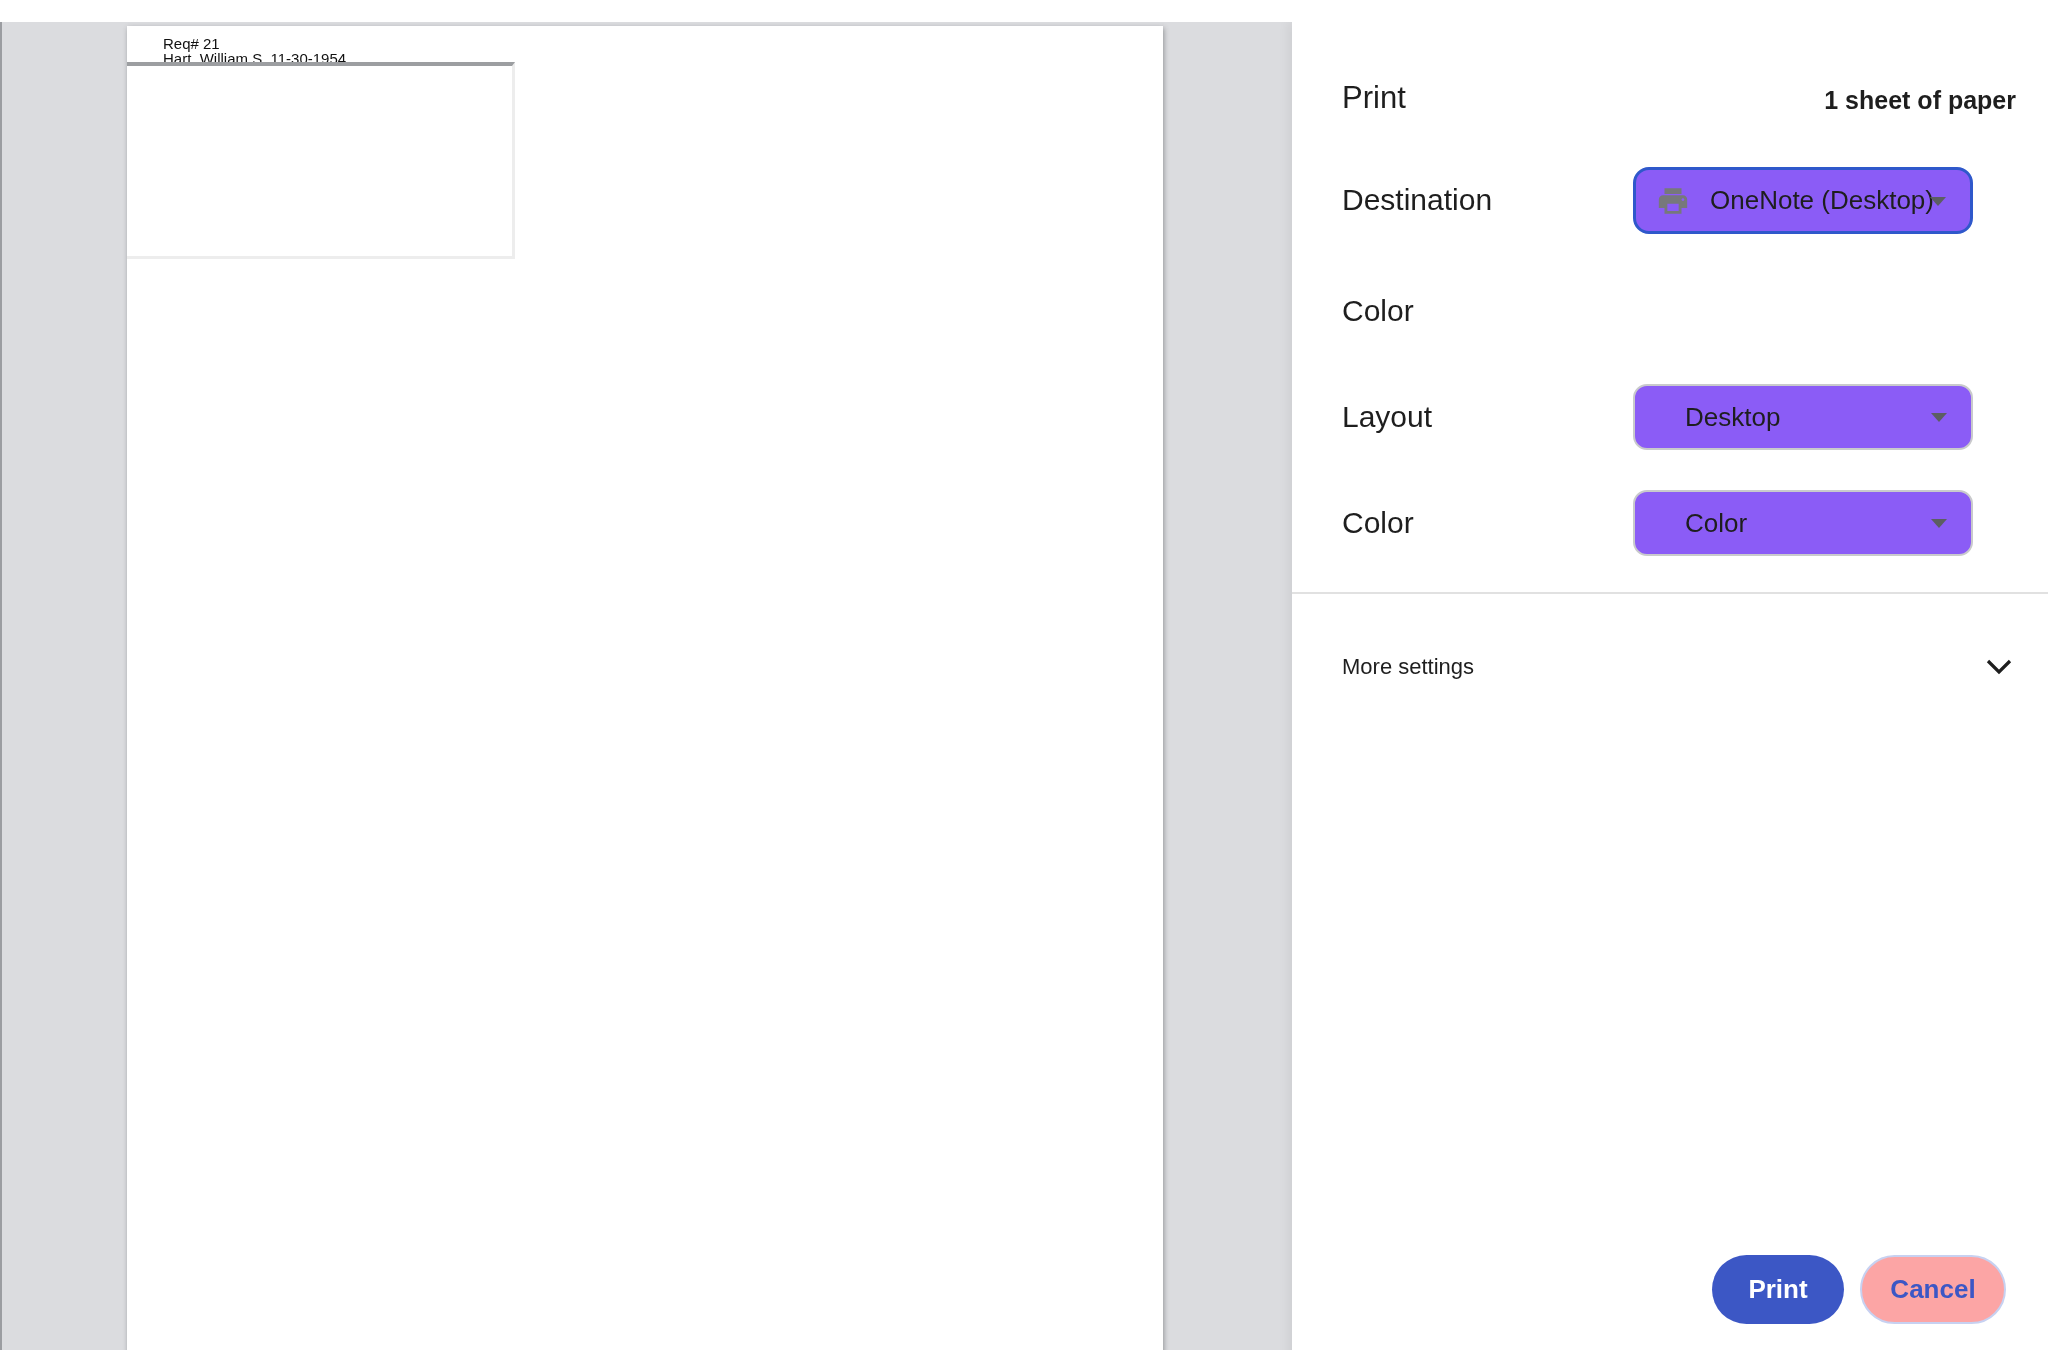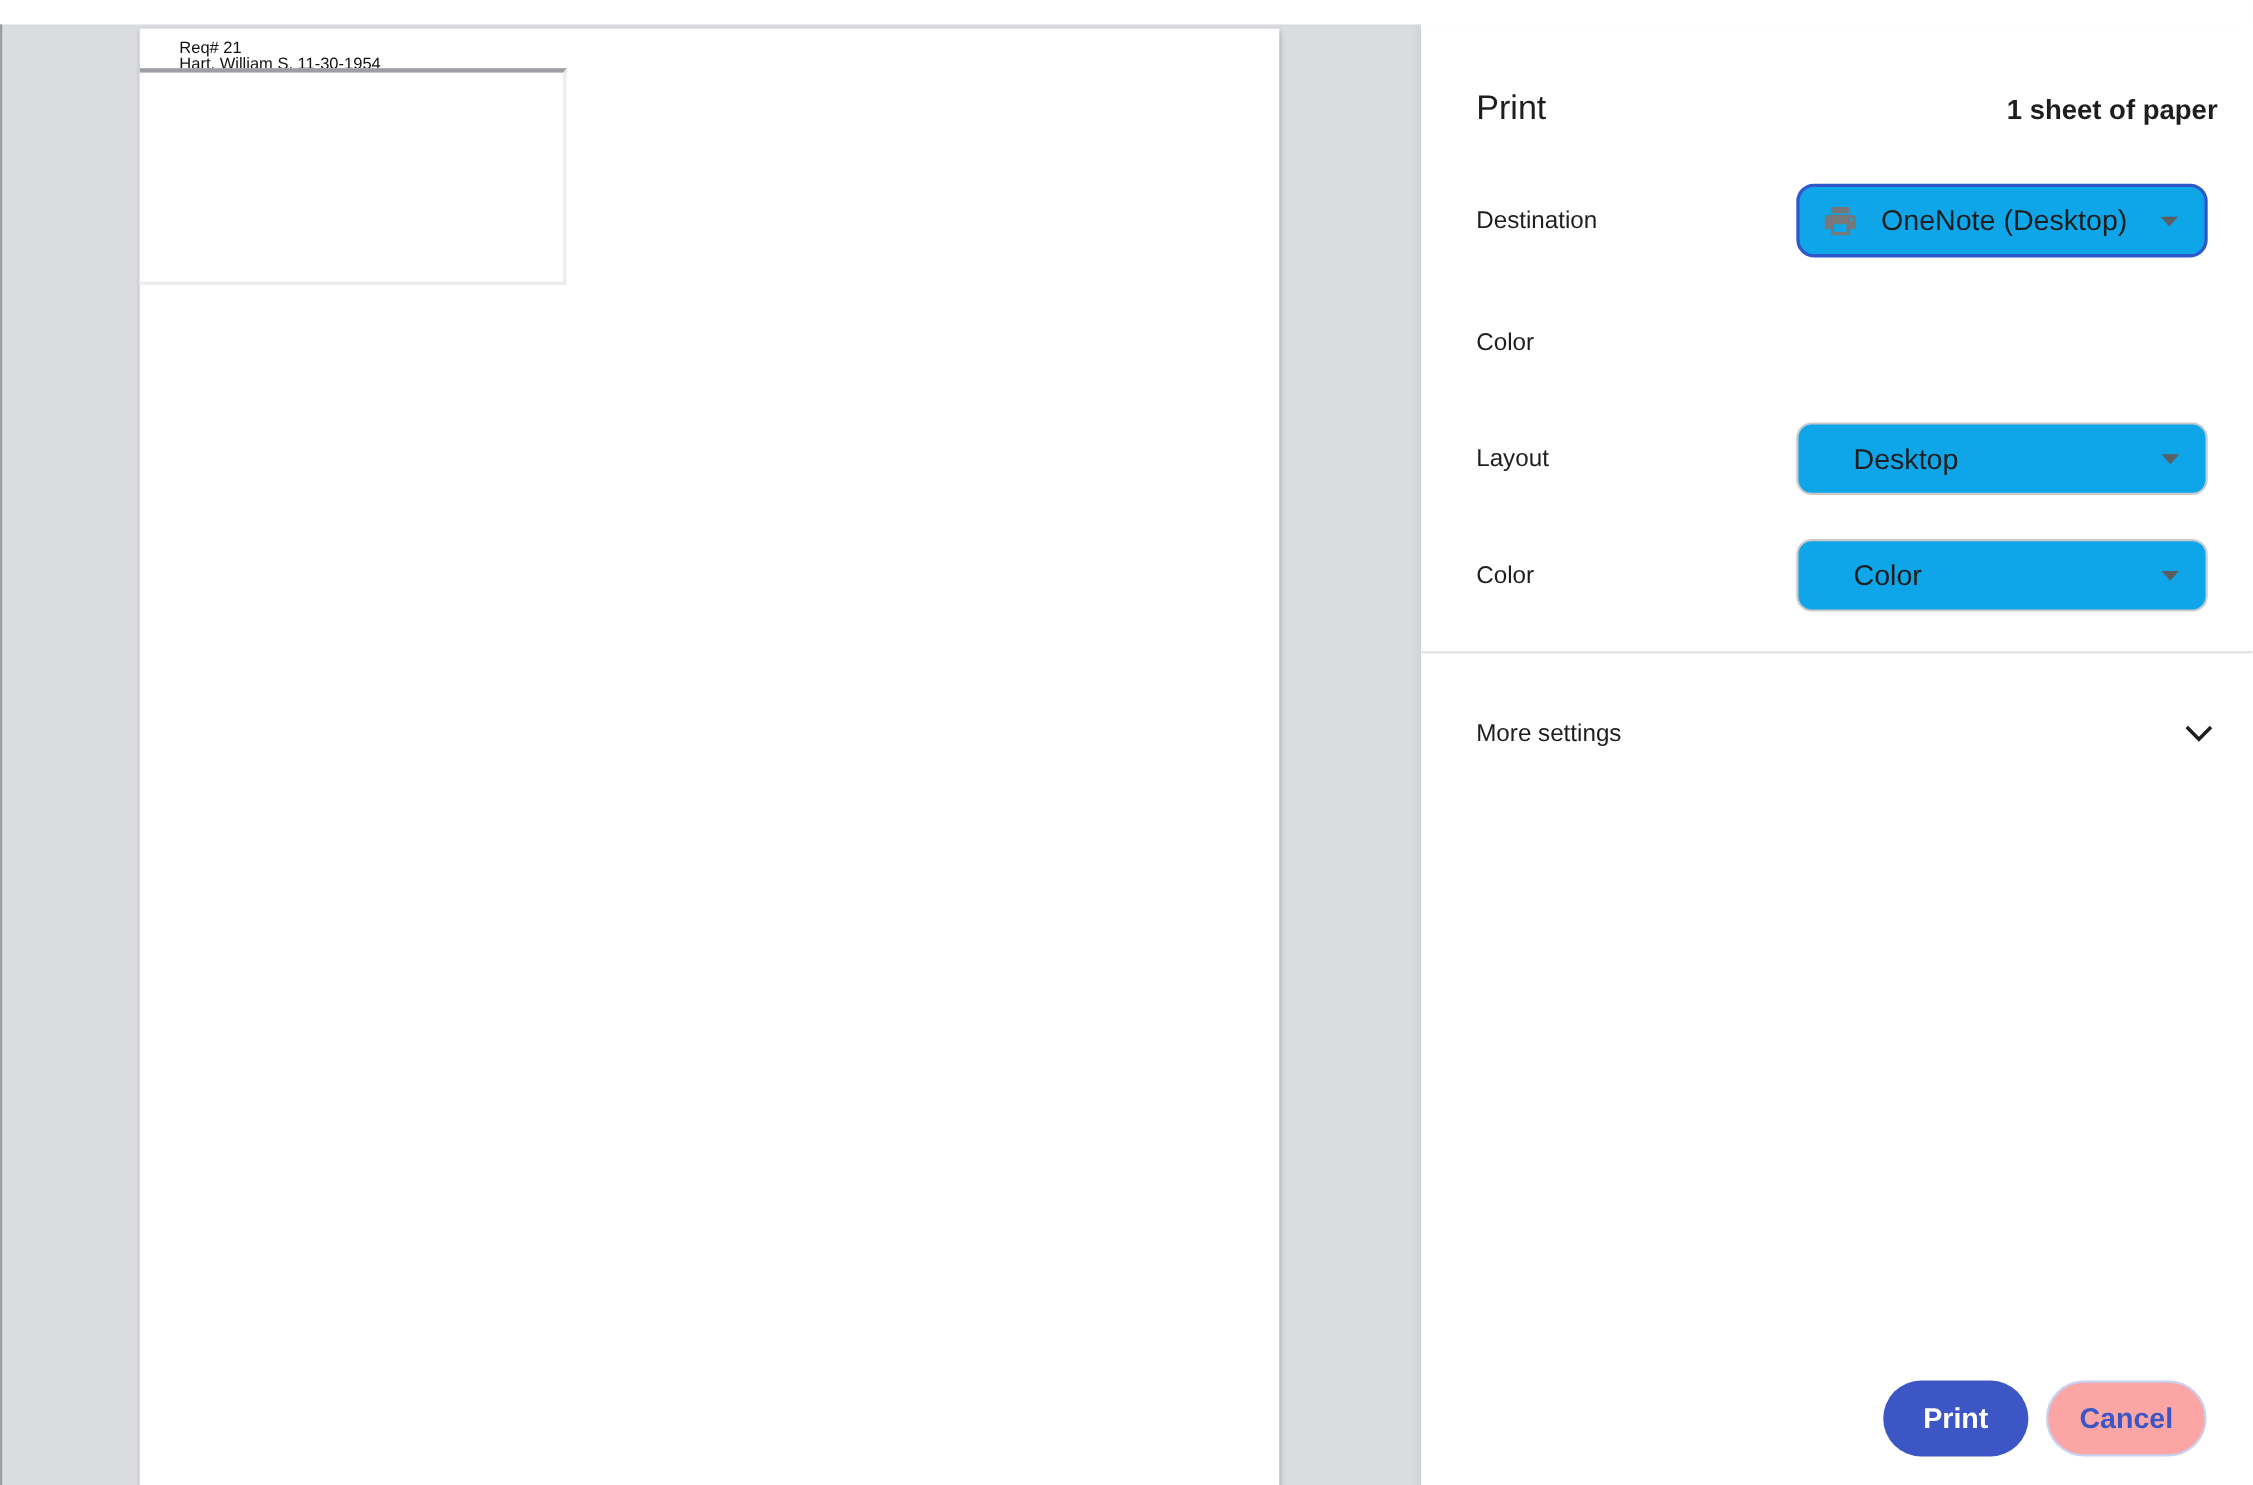--- a/index.html
+++ b/index.html
@@ -43,30 +43,30 @@
   }
   .panel-title{
     position:absolute;left:50px;top:56px;
     font-size:31px;line-height:40px;color:var(--text-primary,#1e1e1e);
   }
   .sheets{
     position:absolute;right:32px;top:63px;
     font-size:25px;line-height:30px;font-weight:bold;color:var(--text-primary,#1e1e1e);
   }
   .field-label{
-    position:absolute;left:50px;font-size:22px;line-height:32px;
+    position:absolute;left:50px;font-size:30px;line-height:32px;
     color:var(--text-primary,#1e1e1e);
   }
   .lbl-destination{top:162px;}
   .lbl-pages{top:273px;}
   .lbl-layout{top:379px;}
   .lbl-color{top:485px;}
   .select{
-    position:absolute;left:341px;width:374px;height:66px;
-    box-sizing:border-box;background:#0ea5e9;
+    position:absolute;left:341px;width:340px;height:66px;
+    box-sizing:border-box;background:#8b5cf6;
     border:2px solid var(--dropdown-border,#c9cacc);border-radius:14px;
     display:flex;align-items:center;padding-left:50px;
     font-size:26px;color:var(--text-primary,#1e1e1e);
     cursor:pointer;
   }
   .select-destination{
     top:145px;height:67px;
     border:3px solid var(--focus-border,#2f58cb);border-radius:16px;
     padding-left:20px;
   }

